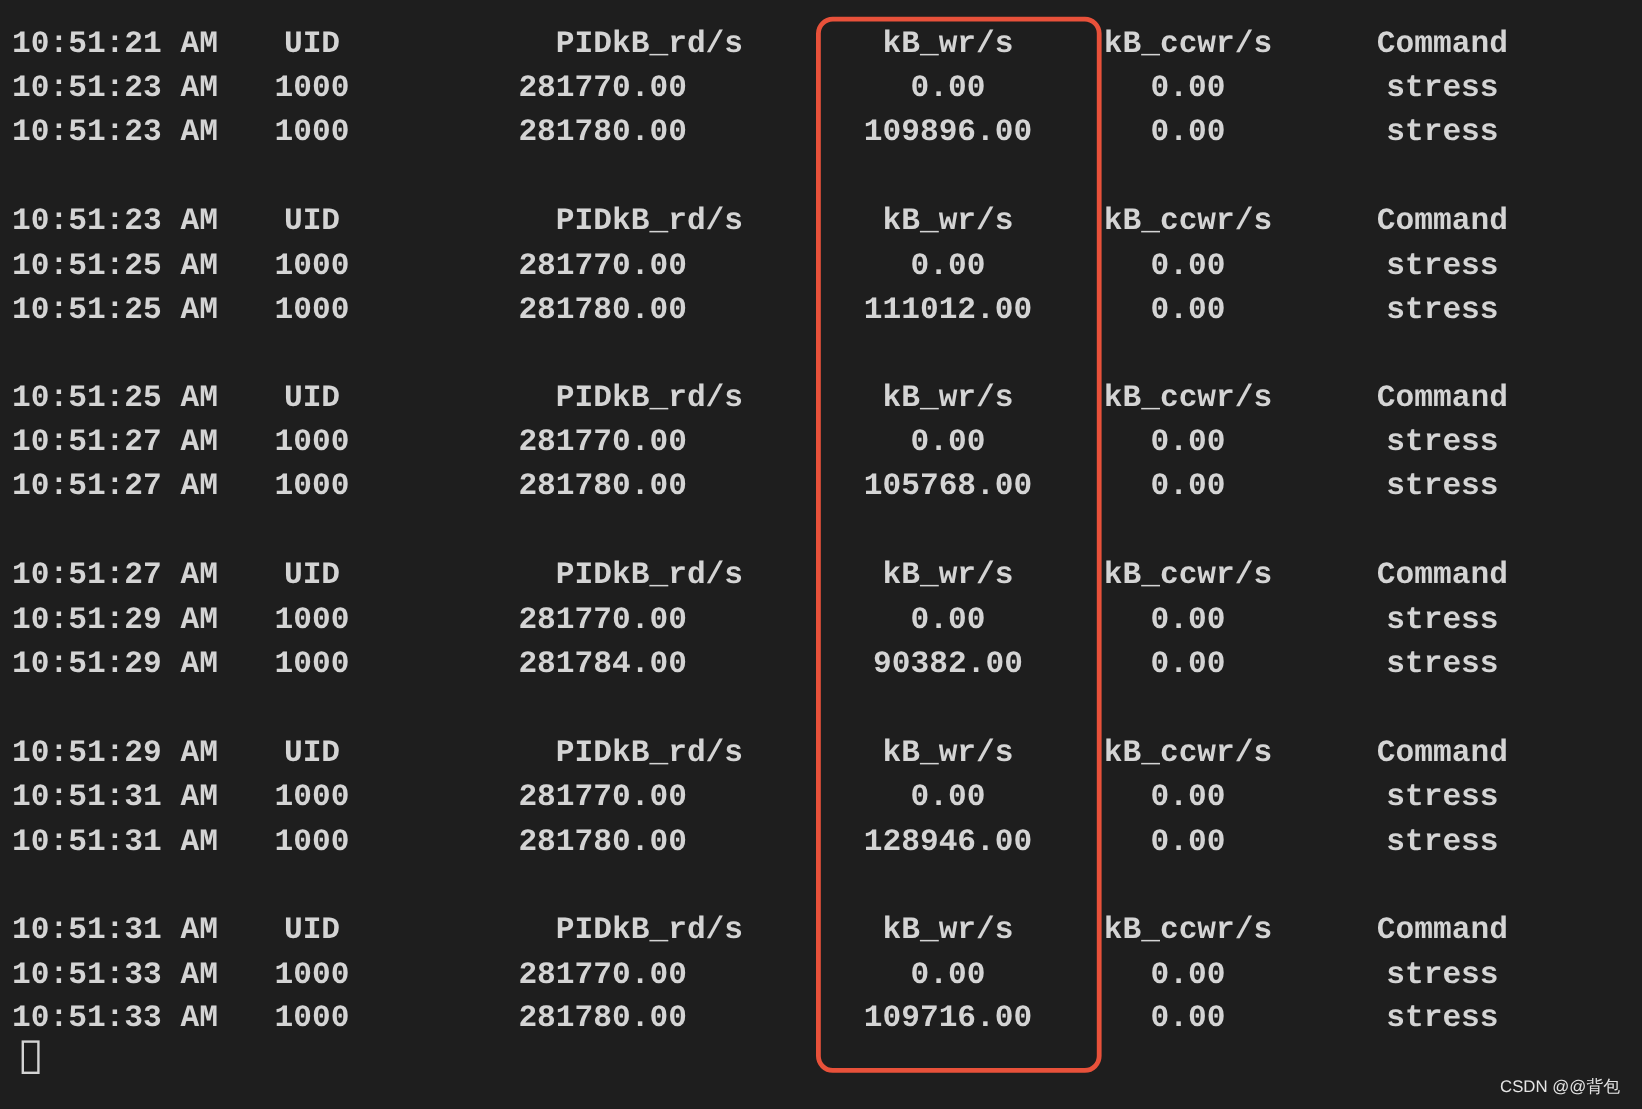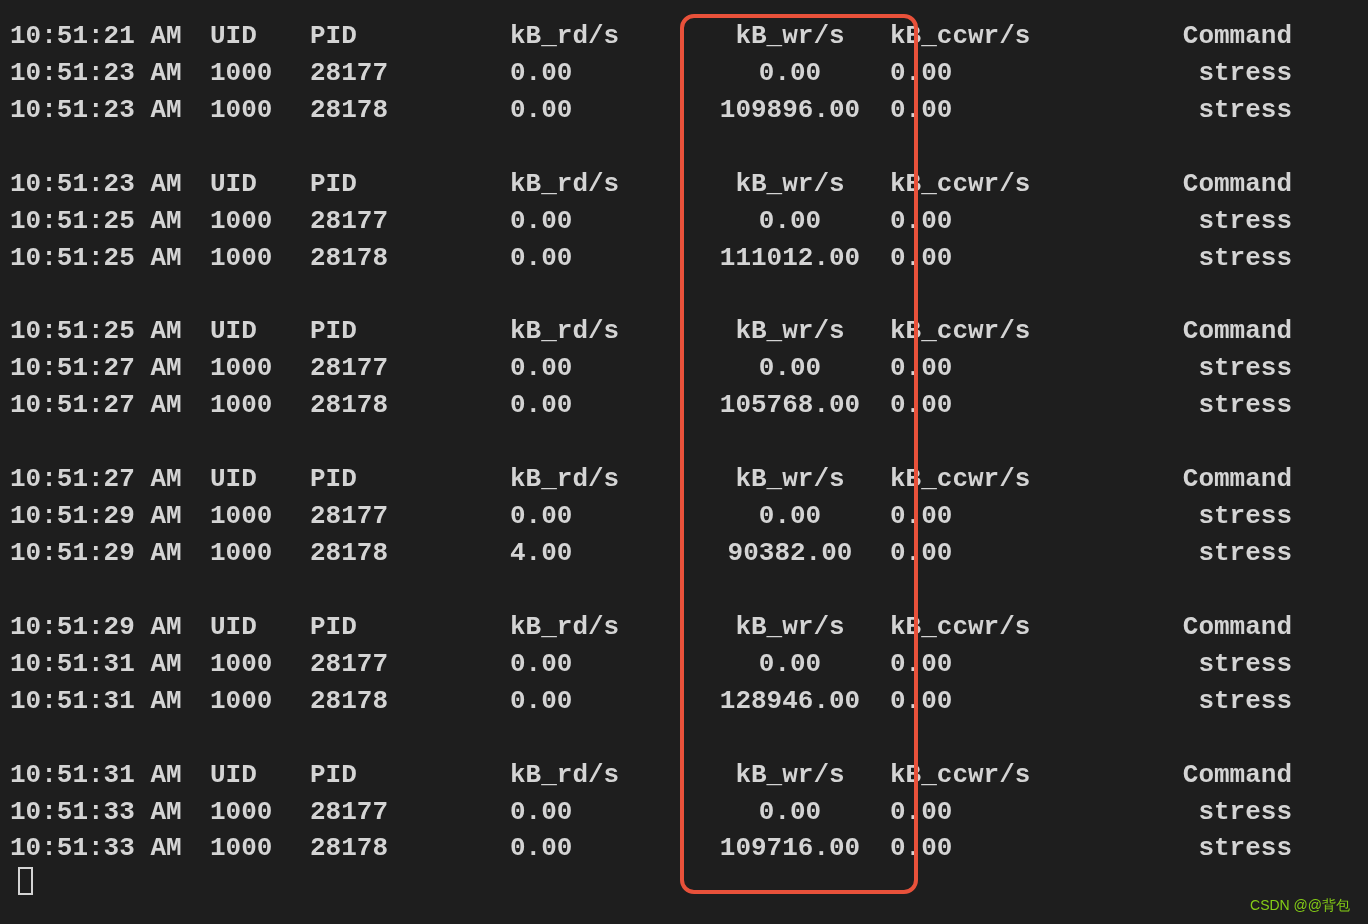--- a/index.html
+++ b/index.html
@@ -17,26 +17,26 @@
     font-weight: bold;
   }
   .terminal {
     padding: 18px 10px 0 10px;
     white-space: pre;
   }
   .row {
     display: flex;
   }
   .col-time { width: 200px; text-align: left; }
-  .col-uid  { width: 100px; text-align: left; }
-  .col-pid  { width: 200px; text-align: left; }
+  .col-uid  { width: 100px; text-align: center; }
+  .col-pid  { width: 200px; text-align: right; }
   .col-rd   { width: 180px; }
   .col-wr   { width: 200px; text-align: center; }
-  .col-ccwr { width: 200px; text-align: left; }
-  .col-cmd  { width: 180px; text-align: right; padding-left: 22px; }
+  .col-ccwr { width: 200px; text-align: center; }
+  .col-cmd  { width: 180px; text-align: center; padding-left: 22px; }
   .spacer { height: 37px; }
   .cursor {
     display: inline-block;
     width: 15px;
     height: 28px;
     border: 2px solid #d4d4d4;
     box-sizing: border-box;
     vertical-align: top;
     margin-left: 8px;
   }
@@ -50,21 +50,21 @@
     border-radius: 14px;
     box-sizing: border-box;
     pointer-events: none;
   }
   .watermark {
     position: absolute;
     right: 18px;
     bottom: 8px;
     font-family: Arial, sans-serif;
     font-size: 14px;
-    color: #84cc16;
+    color: #e5e5e5;
     font-weight: normal;
   }
 </style>
 </head>
 <body>
 
 <div class="terminal" id="terminal"><div class="row"><span class="col-time">10:51:21 AM</span><span class="col-uid">UID</span><span class="col-pid">PID</span><span class="col-rd">kB_rd/s</span><span class="col-wr">kB_wr/s</span><span class="col-ccwr">kB_ccwr/s</span><span class="col-cmd">Command</span></div><div class="row"><span class="col-time">10:51:23 AM</span><span class="col-uid">1000</span><span class="col-pid">28177</span><span class="col-rd">0.00</span><span class="col-wr">0.00</span><span class="col-ccwr">0.00</span><span class="col-cmd">stress</span></div><div class="row"><span class="col-time">10:51:23 AM</span><span class="col-uid">1000</span><span class="col-pid">28178</span><span class="col-rd">0.00</span><span class="col-wr">109896.00</span><span class="col-ccwr">0.00</span><span class="col-cmd">stress</span></div><div class="spacer"></div><div class="row"><span class="col-time">10:51:23 AM</span><span class="col-uid">UID</span><span class="col-pid">PID</span><span class="col-rd">kB_rd/s</span><span class="col-wr">kB_wr/s</span><span class="col-ccwr">kB_ccwr/s</span><span class="col-cmd">Command</span></div><div class="row"><span class="col-time">10:51:25 AM</span><span class="col-uid">1000</span><span class="col-pid">28177</span><span class="col-rd">0.00</span><span class="col-wr">0.00</span><span class="col-ccwr">0.00</span><span class="col-cmd">stress</span></div><div class="row"><span class="col-time">10:51:25 AM</span><span class="col-uid">1000</span><span class="col-pid">28178</span><span class="col-rd">0.00</span><span class="col-wr">111012.00</span><span class="col-ccwr">0.00</span><span class="col-cmd">stress</span></div><div class="spacer"></div><div class="row"><span class="col-time">10:51:25 AM</span><span class="col-uid">UID</span><span class="col-pid">PID</span><span class="col-rd">kB_rd/s</span><span class="col-wr">kB_wr/s</span><span class="col-ccwr">kB_ccwr/s</span><span class="col-cmd">Command</span></div><div class="row"><span class="col-time">10:51:27 AM</span><span class="col-uid">1000</span><span class="col-pid">28177</span><span class="col-rd">0.00</span><span class="col-wr">0.00</span><span class="col-ccwr">0.00</span><span class="col-cmd">stress</span></div><div class="row"><span class="col-time">10:51:27 AM</span><span class="col-uid">1000</span><span class="col-pid">28178</span><span class="col-rd">0.00</span><span class="col-wr">105768.00</span><span class="col-ccwr">0.00</span><span class="col-cmd">stress</span></div><div class="spacer"></div><div class="row"><span class="col-time">10:51:27 AM</span><span class="col-uid">UID</span><span class="col-pid">PID</span><span class="col-rd">kB_rd/s</span><span class="col-wr">kB_wr/s</span><span class="col-ccwr">kB_ccwr/s</span><span class="col-cmd">Command</span></div><div class="row"><span class="col-time">10:51:29 AM</span><span class="col-uid">1000</span><span class="col-pid">28177</span><span class="col-rd">0.00</span><span class="col-wr">0.00</span><span class="col-ccwr">0.00</span><span class="col-cmd">stress</span></div><div class="row"><span class="col-time">10:51:29 AM</span><span class="col-uid">1000</span><span class="col-pid">28178</span><span class="col-rd">4.00</span><span class="col-wr">90382.00</span><span class="col-ccwr">0.00</span><span class="col-cmd">stress</span></div><div class="spacer"></div><div class="row"><span class="col-time">10:51:29 AM</span><span class="col-uid">UID</span><span class="col-pid">PID</span><span class="col-rd">kB_rd/s</span><span class="col-wr">kB_wr/s</span><span class="col-ccwr">kB_ccwr/s</span><span class="col-cmd">Command</span></div><div class="row"><span class="col-time">10:51:31 AM</span><span class="col-uid">1000</span><span class="col-pid">28177</span><span class="col-rd">0.00</span><span class="col-wr">0.00</span><span class="col-ccwr">0.00</span><span class="col-cmd">stress</span></div><div class="row"><span class="col-time">10:51:31 AM</span><span class="col-uid">1000</span><span class="col-pid">28178</span><span class="col-rd">0.00</span><span class="col-wr">128946.00</span><span class="col-ccwr">0.00</span><span class="col-cmd">stress</span></div><div class="spacer"></div><div class="row"><span class="col-time">10:51:31 AM</span><span class="col-uid">UID</span><span class="col-pid">PID</span><span class="col-rd">kB_rd/s</span><span class="col-wr">kB_wr/s</span><span class="col-ccwr">kB_ccwr/s</span><span class="col-cmd">Command</span></div><div class="row"><span class="col-time">10:51:33 AM</span><span class="col-uid">1000</span><span class="col-pid">28177</span><span class="col-rd">0.00</span><span class="col-wr">0.00</span><span class="col-ccwr">0.00</span><span class="col-cmd">stress</span></div><div class="row"><span class="col-time">10:51:33 AM</span><span class="col-uid">1000</span><span class="col-pid">28178</span><span class="col-rd">0.00</span><span class="col-wr">109716.00</span><span class="col-ccwr">0.00</span><span class="col-cmd">stress</span></div><div><span class="cursor"></span></div></div>
 
 <div class="highlight-box"></div>
 

